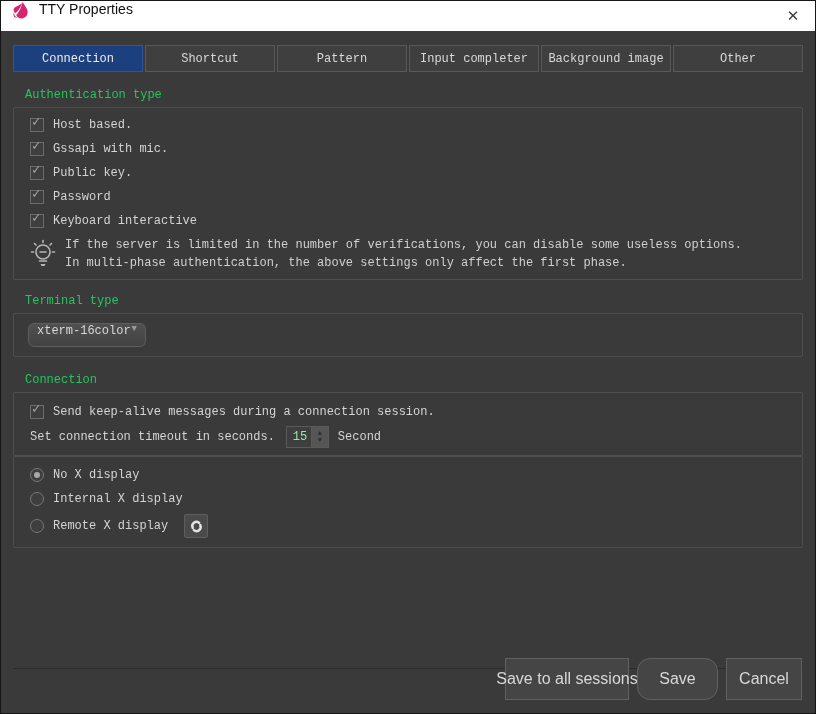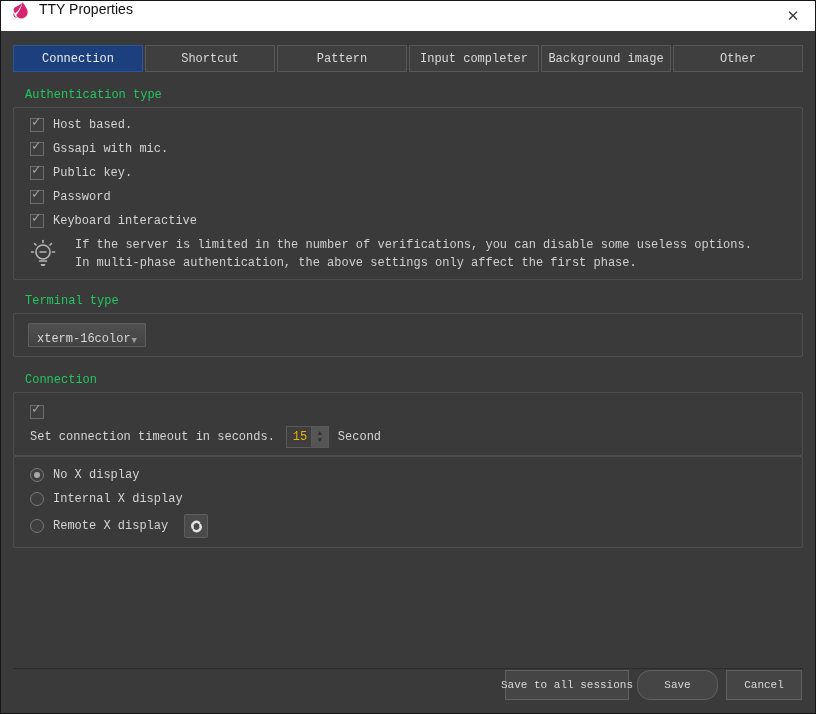--- a/index.html
+++ b/index.html
@@ -23,35 +23,35 @@
     background:#3f3f3f;border:1px solid #585858;color:#dadada;white-space:nowrap;}
   .tab.active{background:#1c3f7e;border-color:#2f5394;color:#ececec;}
   .group-title{margin:16px 0 5px 12px;color:#22c55e;}
   .group{border:1px solid #4e4e4e;border-radius:2px;box-sizing:border-box;}
   
   .auth-body{padding:5px 14px 7px 16px;}
   .check-row{height:24px;display:flex;align-items:center;gap:9px;}
   .checkbox{width:14px;height:14px;border:1px solid #6b6b6b;background:#3e3e3e;
     position:relative;box-sizing:border-box;flex:0 0 auto;}
   .checkbox .mark{position:absolute;left:1px;top:-4px;color:#a5a5a5;font-size:14px;line-height:14px;}
-  .hint-row{display:flex;gap:19px;margin-top:3px;align-items:center;}
+  .hint-row{display:flex;gap:9px;margin-top:3px;align-items:center;}
   .hint-icon{flex:0 0 auto;width:26px;height:30px;}
   .hint-text{line-height:18px;color:#d0d0d0;}
   
   .terminal-body{padding:9px 14px;}
   .dropdown{width:118px;height:24px;background:linear-gradient(#505050,#424242);
-    border:1px solid #5e5e5e;border-radius:1px;display:flex;align-items:flex-end;
+    border:1px solid #5e5e5e;border-radius:6px;display:flex;align-items:flex-start;
     justify-content:space-between;padding:0 8px;box-sizing:border-box;color:#d8d8d8;}
   .dropdown .arrow{color:#9a9a9a;font-size:9px;}
   
   .conn-body{padding:6px 14px 6px 16px;}
   .conn-row{height:25px;display:flex;align-items:center;gap:9px;}
   .spinbox{display:flex;align-items:stretch;margin-left:2px;}
   .spin-value{width:26px;height:22px;border:1px solid #5a5a5a;background:#3e3e3e;
-    box-sizing:border-box;display:flex;align-items:center;padding-left:6px;color:#eab308;}
+    box-sizing:border-box;display:flex;align-items:center;padding-left:6px;color:#86efac;}
   .spin-btns{width:17px;height:22px;box-sizing:border-box;background:#555555;
     border:1px solid #5a5a5a;border-left:0;display:flex;flex-direction:column;
     align-items:center;justify-content:center;color:#2d2d2d;font-size:7px;line-height:7px;}
   
   .x11-body{padding:6px 14px 6px 16px;}
   .radio-row{height:24px;display:flex;align-items:center;gap:9px;}
   .radio-row.tall{height:30px;}
   .radio{width:14px;height:14px;border:1px solid #787878;border-radius:50%;
     background:#3e3e3e;box-sizing:border-box;position:relative;flex:0 0 auto;}
   .radio.selected::after{content:"";position:absolute;left:3px;top:3px;right:3px;bottom:3px;
@@ -59,23 +59,23 @@
   .red-note{color:#d40000;margin-left:8px;}
   .x-input{width:296px;height:22px;box-sizing:border-box;background:#616161;
     border:1px solid #474747;color:#f2f2f2;font-family:inherit;font-size:inherit;
     padding:0 7px;margin-left:4px;outline:none;}
   .refresh-btn{width:24px;height:24px;box-sizing:border-box;margin-left:7px;
     background:#4a4a4a;border:1px solid #5e5e5e;border-radius:2px;
     display:flex;align-items:center;justify-content:center;cursor:default;}
   
   .footer-sep{position:absolute;left:12px;right:12px;top:667px;border-top:1px solid #2c2c2c;}
   .footer{position:absolute;right:13px;bottom:13px;display:flex;gap:8px;}
-  .btn{height:30px;box-sizing:border-box;background:#454545;border:1px solid #616161;
+  .btn{height:42px;box-sizing:border-box;background:#454545;border:1px solid #616161;
     color:#d8d8d8;display:flex;align-items:center;justify-content:center;
-    font-family:Liberation Mono, monospace;font-size:11px;white-space:nowrap;cursor:default;}
+    font-family:Liberation Sans, sans-serif;font-size:16px;white-space:nowrap;cursor:default;}
   .btn.save-all{width:124px;}
   .btn.save{width:81px;border-radius:13px;}
   .btn.cancel{width:76px;}
 </style>
 </head>
 <body>
 
 <div class="window">
 
   <div class="titlebar">
@@ -166,20 +166,21 @@
       </div>
     </div>
 
     <div class="group-title">Connection</div>
     <div class="group">
       <div class="conn-body">
         <div class="conn-row">
           <span class="checkbox">
               <span class="mark">✓</span>
             </span>
+          <span>Send keep-alive messages during a connection session.</span>
         </div>
         <div class="conn-row">
           <span>Set connection timeout in seconds.</span>
           <span class="spinbox">
             <span class="spin-value">15</span>
             <span class="spin-btns">
               <span>▲</span>
               <span>▼</span>
             </span>
           </span>

